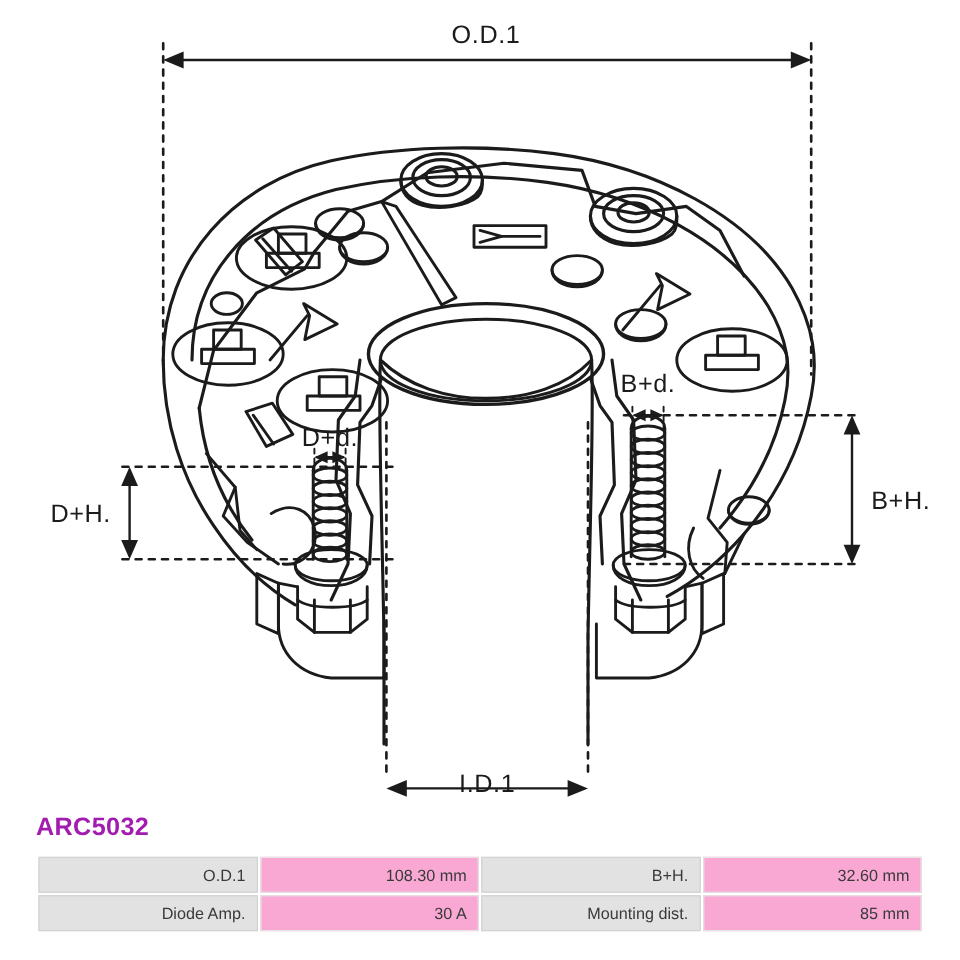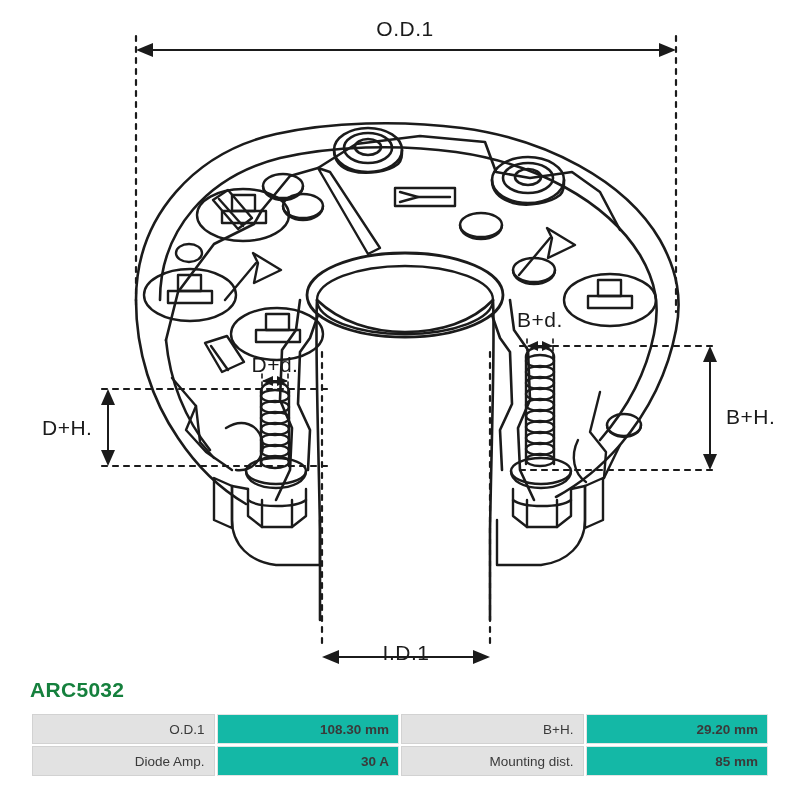--- a/index.html
+++ b/index.html
@@ -39,21 +39,21 @@
     fill: #1b1b1b;
     letter-spacing: 0.5px;
   }
   
   #part-number {
     position: absolute;
     left: 30px;
     top: 679px;
     font-size: 21px;
     font-weight: bold;
-    color: #15803d;
+    color: #a21caf;
     letter-spacing: 0.3px;
     line-height: 1;
   }
   
   #spec-table {
     position: absolute;
     left: 30px;
     top: 712px;
     width: 740px;
     border-collapse: separate;
@@ -68,23 +68,22 @@
     text-align: right;
     vertical-align: middle;
     white-space: nowrap;
     overflow: hidden;
   }
   #spec-table td.lbl {
     background: #e2e2e2;
     border: 1px solid #d2d2d2;
   }
   #spec-table td.val {
-    background: #14b8a6;
+    background: #f9a8d4;
     border: 1px solid #e4e4e4;
-    font-weight: bold;
   }
 </style>
 </head>
 <body>
 
 <div id="page">
 
   <div id="drawing-area">
     <svg id="drawing-svg" viewBox="0 0 800 672" xmlns="http://www.w3.org/2000/svg">
 
@@ -345,21 +344,21 @@
   </div>
 
   <div id="part-number">ARC5032</div>
 
   <table id="spec-table">
     <tbody>
       <tr>
         <td class="lbl">O.D.1</td>
         <td class="val">108.30 mm</td>
         <td class="lbl">B+H.</td>
-        <td class="val">29.20 mm</td>
+        <td class="val">32.60 mm</td>
       </tr>
       <tr>
         <td class="lbl">Diode Amp.</td>
         <td class="val">30 A</td>
         <td class="lbl">Mounting dist.</td>
         <td class="val">85 mm</td>
       </tr>
     </tbody>
   </table>
 

